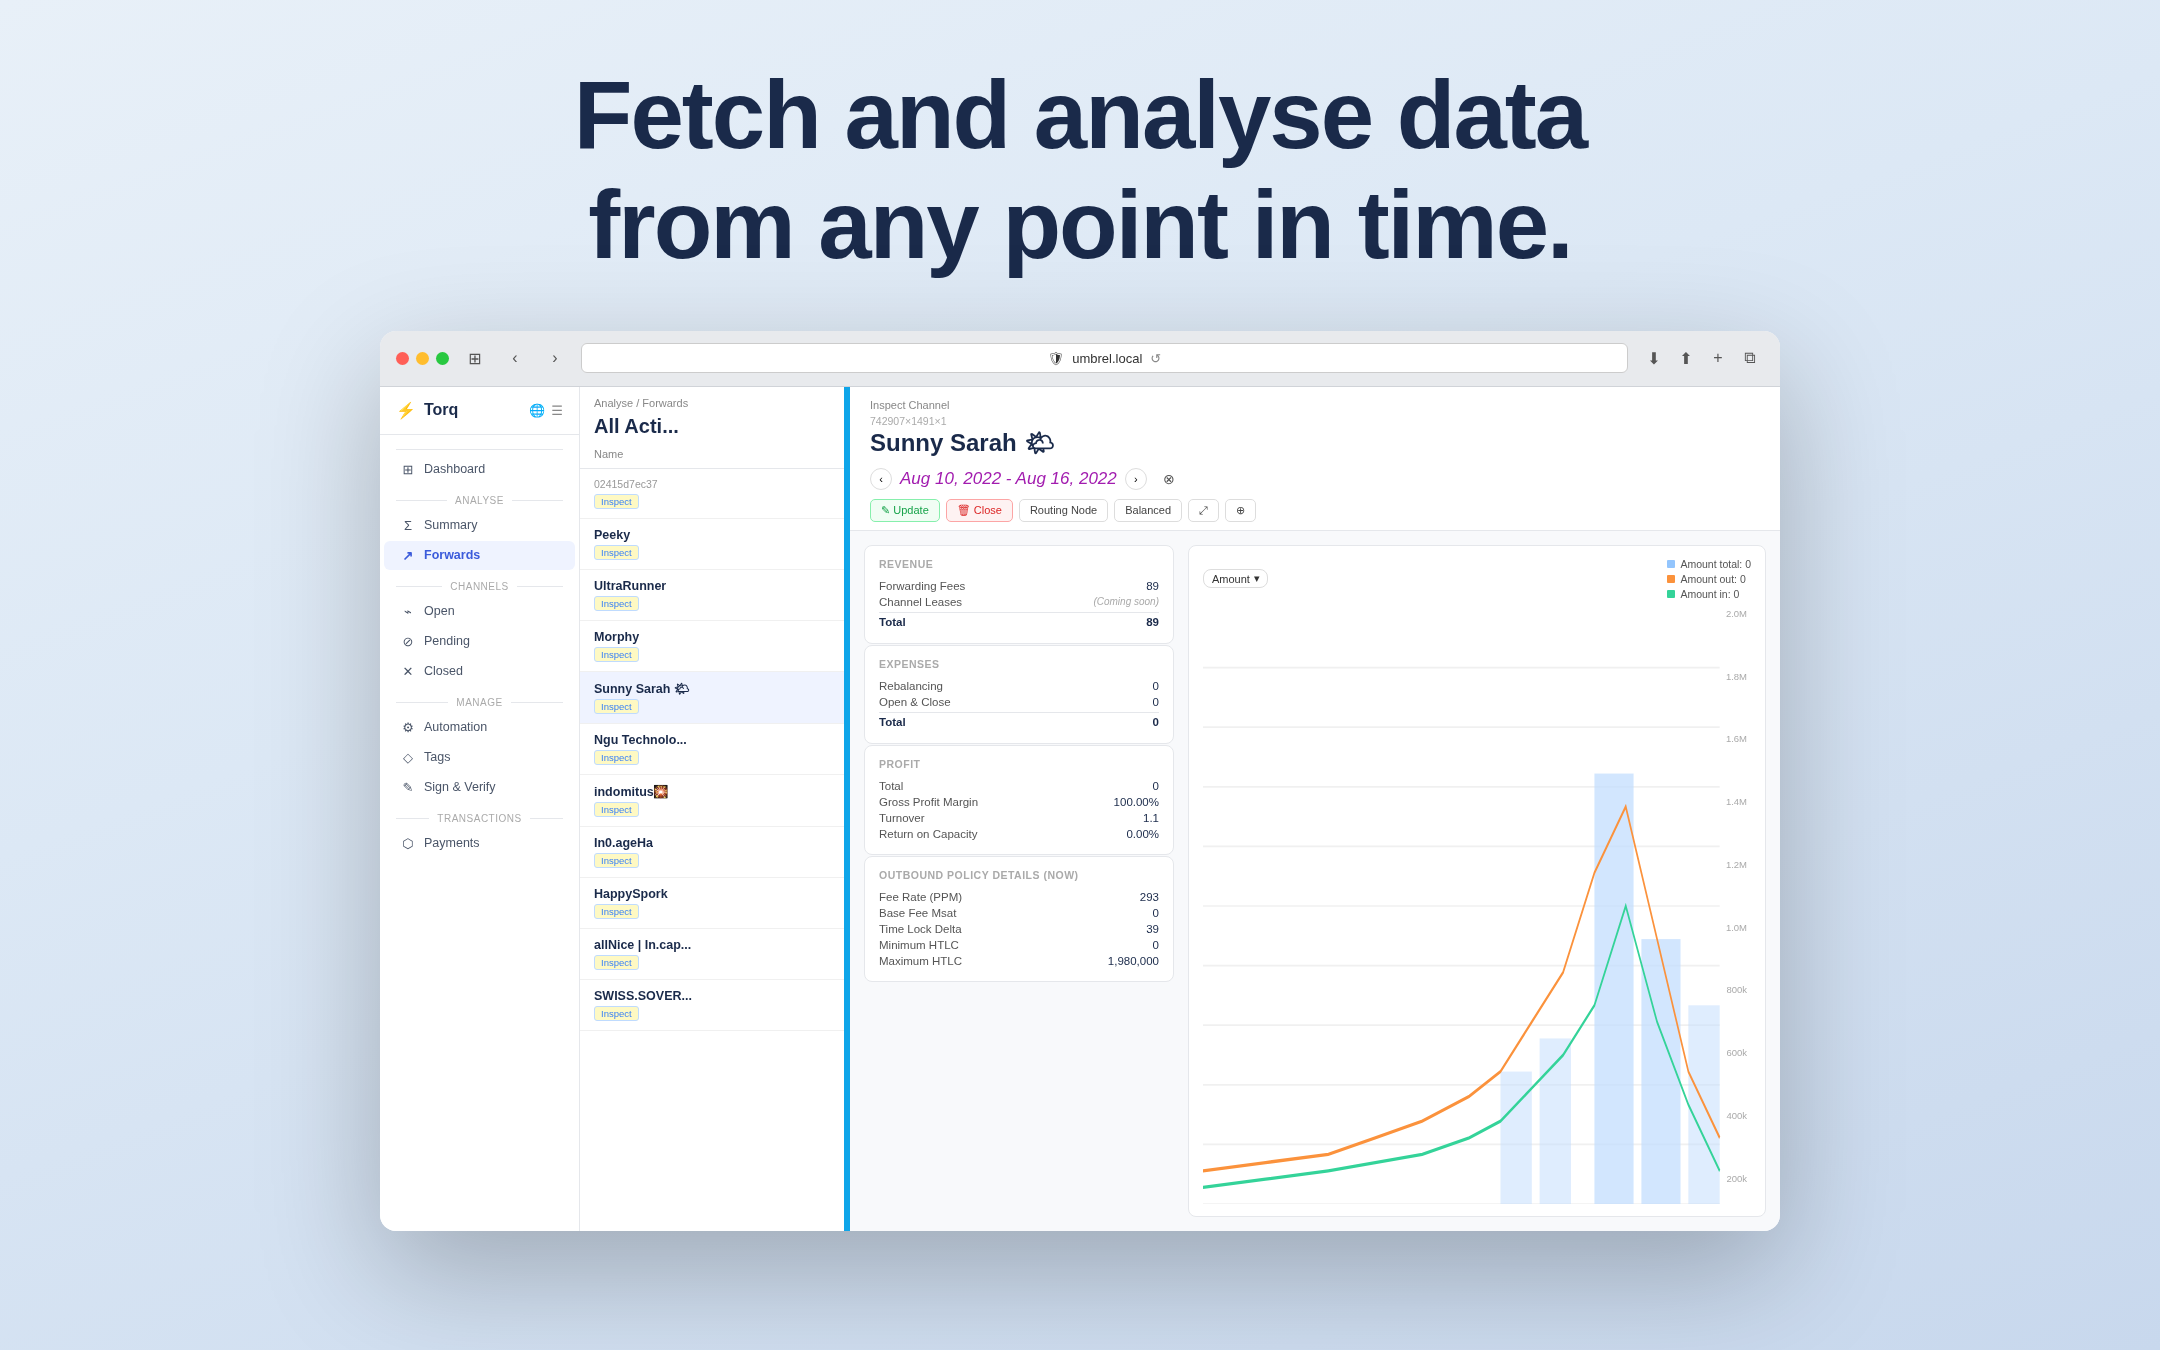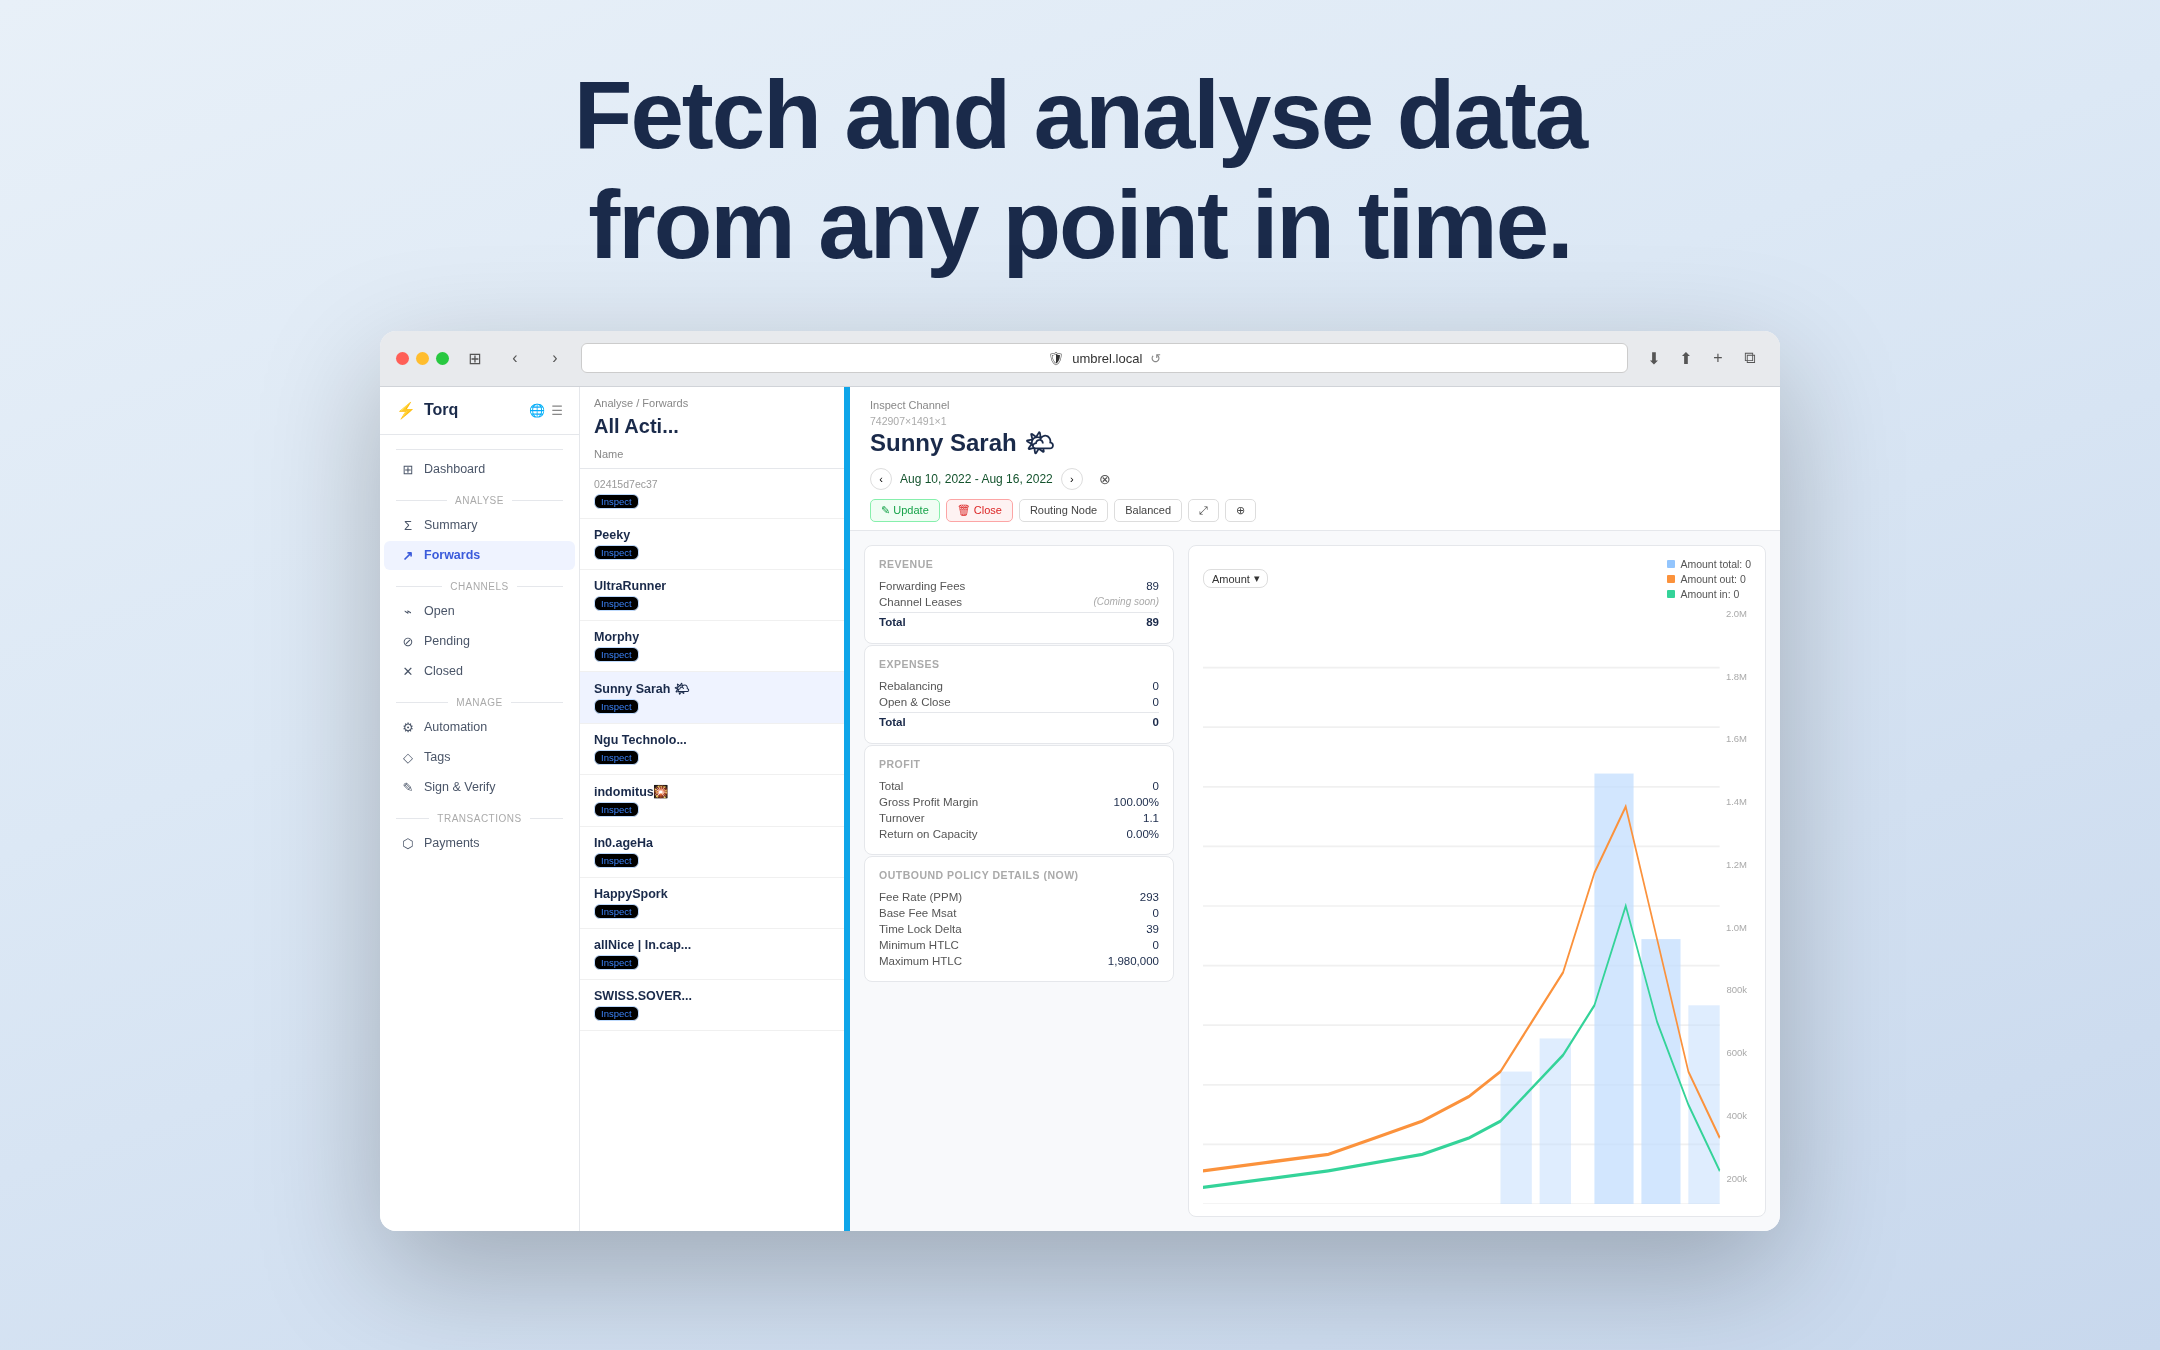--- a/index.html
+++ b/index.html
@@ -222,21 +222,21 @@
       flex-wrap: wrap;
     }
     .tag {
       font-size: 9.5px;
       padding: 1px 6px;
       border-radius: 3px;
       border: 1px solid #ddd;
       color: #666;
       background: #f9f9f9;
     }
-    .tag.blue { border-color: #bfdbfe; color: #3b82f6; background: #000000; border-radius: 6px; }
+    .tag.blue { border-color: #bfdbfe; color: #3b82f6; background: #fef9c3; }
 
     
     .detail-panel {
       flex: 1;
       display: flex;
       flex-direction: column;
       overflow: hidden;
       background: #f8f9fb;
     }
     .detail-header {
@@ -669,21 +669,21 @@
               <div class="detail-header-left">
                 <div class="detail-inspect-label">Inspect Channel</div>
                 <div class="detail-channel-id">742907×1491×1</div>
                 <div class="detail-channel-name">
                   <span>Sunny Sarah</span>
                   <span>🌤</span>
                 </div>
               </div>
               <div class="detail-header-right">
                 <button class="date-nav-btn">‹</button>
-                <span style="font-size:12px;color:#14532d;">Aug 10, 2022 - Aug 16, 2022</span>
+                <span style="font-size:17px;color:#a21caf;font-style:italic;">Aug 10, 2022 - Aug 16, 2022</span>
                 <button class="date-nav-btn">›</button>
                 <button class="browser-btn" style="font-size:14px;">⊗</button>
               </div>
             </div>
             <div class="action-btns">
               <button class="action-btn green">✎ Update</button>
               <button class="action-btn red">🗑 Close</button>
               <button class="action-btn">Routing Node</button>
               <button class="action-btn">Balanced</button>
               <button class="action-btn">⤢</button>

